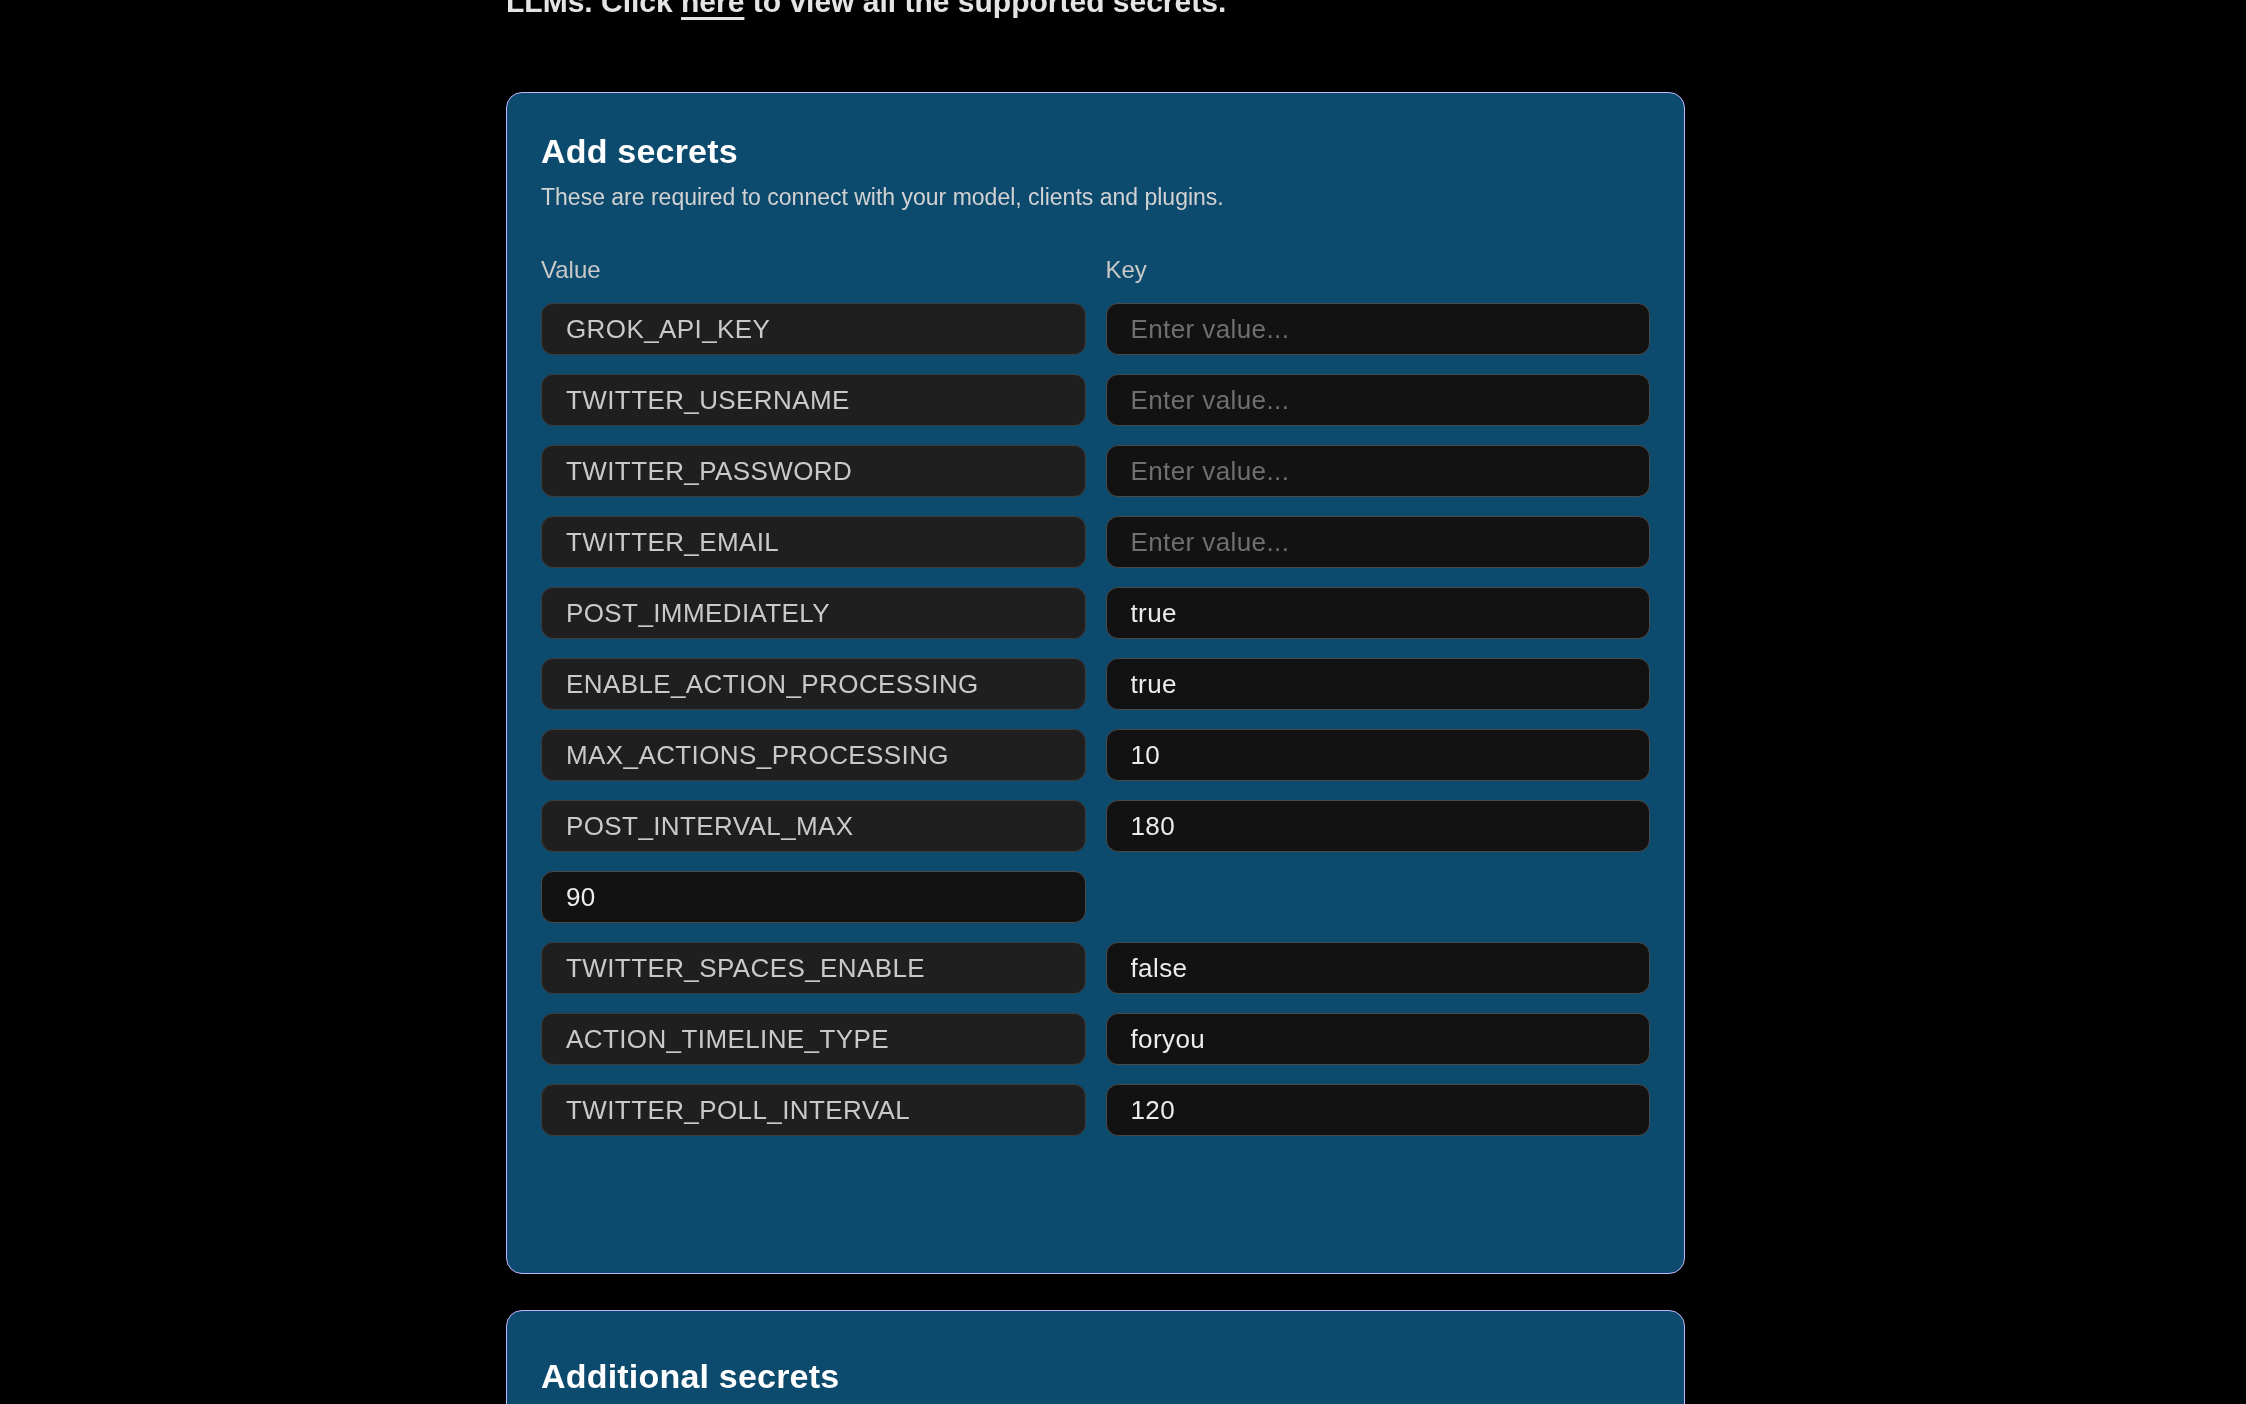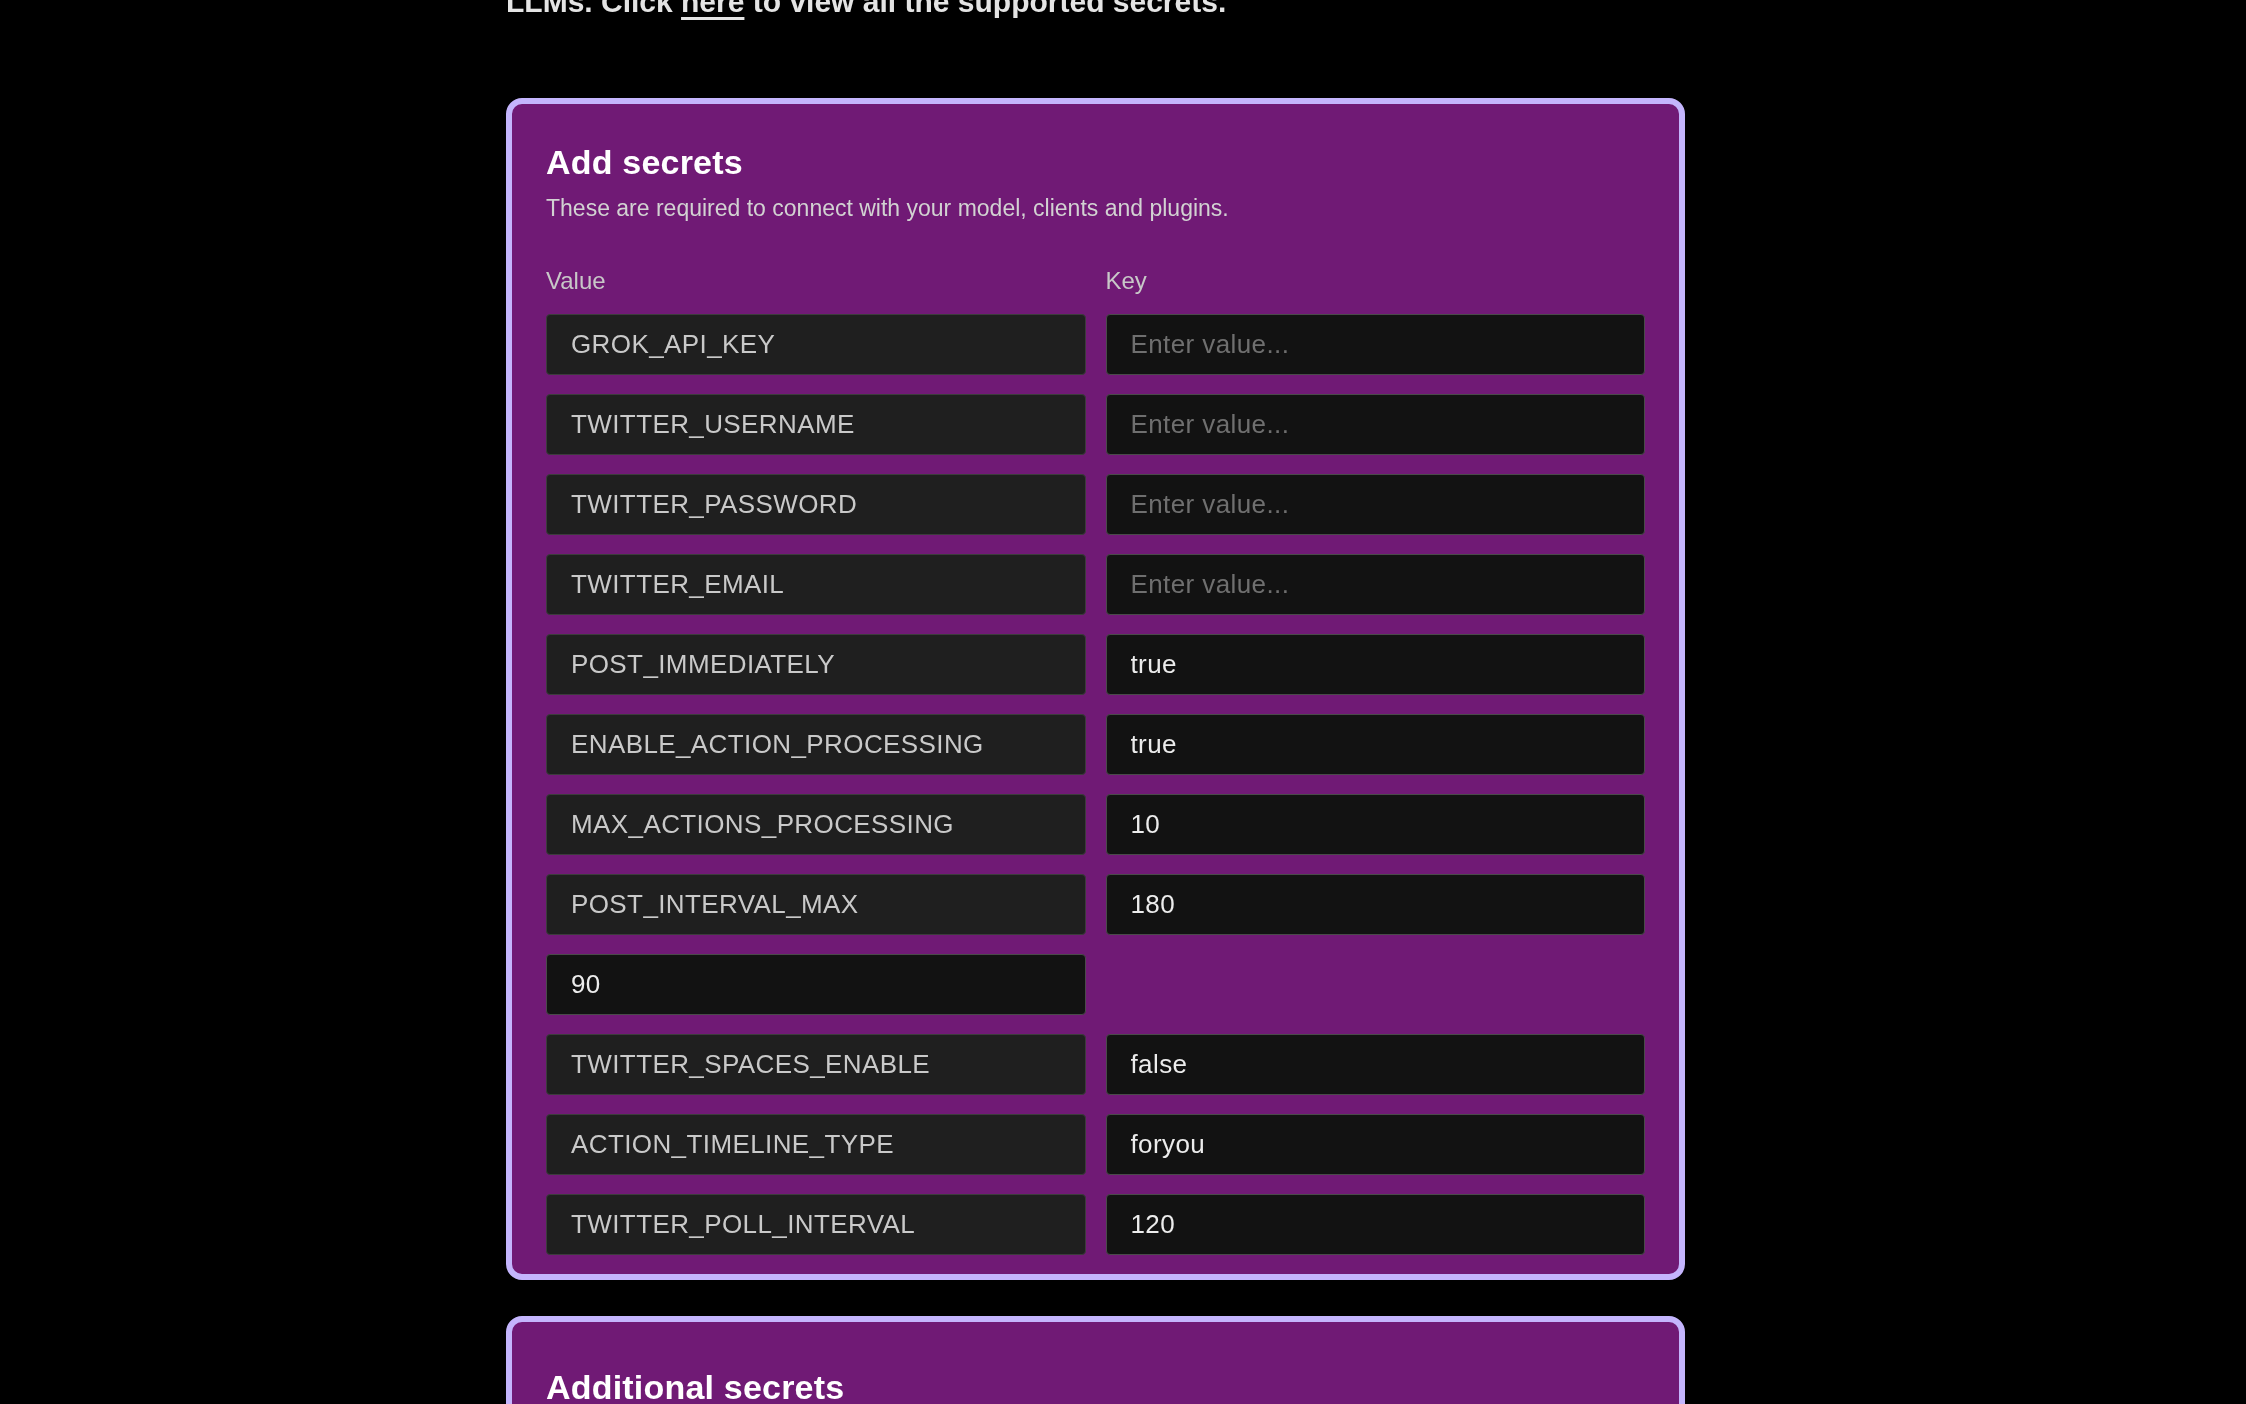--- a/index.html
+++ b/index.html
@@ -28,26 +28,25 @@
     color: #e4e4e4;
     white-space: nowrap;
   }
   .intro a {
     color: #e4e4e4;
     text-decoration: underline;
     text-underline-offset: 5px;
     cursor: pointer;
   }
   .card {
-    background: #701a75;
-    border: 6px solid #c4b5fd;
+    background: #0c4a6e;
+    border: 1px solid #c4b5fd;
     border-radius: 16px;
     padding: 36px 34px;
     width: 1179px;
-    margin-top: 6px;
   }
   .card.add-secrets { position: absolute; top: 92px; left: 0; height: 1182px; }
   .card.additional-secrets { position: absolute; top: 1310px; left: 0; height: 420px; }
   .card-title {
     font-size: 34px;
     line-height: 44px;
     font-weight: 700;
     color: #ffffff;
     letter-spacing: 0.2px;
   }
@@ -76,22 +75,22 @@
     display: flex;
     flex-direction: column;
     row-gap: 19px;
   }
   .row {
     display: grid;
     grid-template-columns: 1fr 1fr;
     column-gap: 20px;
   }
   .field {
-    height: 61px;
-    border-radius: 4px;
+    height: 52px;
+    border-radius: 12px;
     padding: 16px 24px;
     font-family: "Liberation Sans", sans-serif;
     font-size: 26px;
     outline: none;
     width: 100%;
     letter-spacing: 0.4px;
   }
   .key-field {
     background: #1f1f1f;
     border: 1px solid #3c3c3c;

